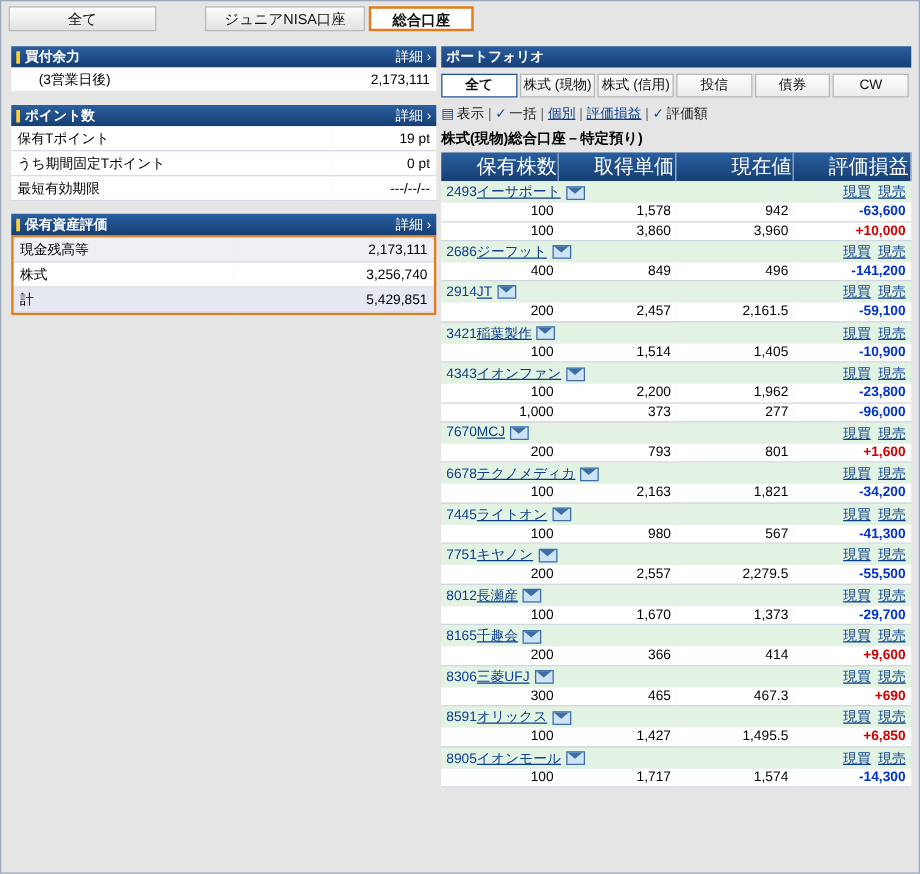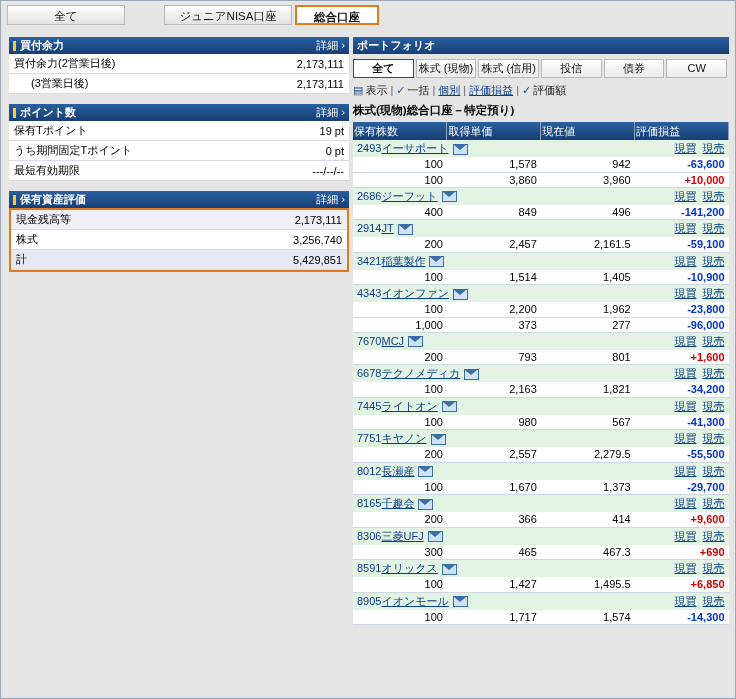--- a/index.html
+++ b/index.html
@@ -172,24 +172,24 @@
     width: 100%;
     border-collapse: collapse;
     margin-top: 4px;
     font-size: 11px;
     table-layout: fixed;
   }
   table.holdings th {
     background: linear-gradient(to bottom, #2a5fa0 0%, #163f73 100%);
     color: #fff;
     font-weight: normal;
-    font-size: 11px;
+    font-size: 16px;
     height: 16px;
     border-right: 1px solid #8fa4c0;
-    text-align: left;
+    text-align: right;
   }
   table.holdings td {
     border-bottom: 1px solid #cfd8e2;
     padding: 1px 4px;
     height: 15px;
     box-sizing: border-box;
   }
   tr.name-row td {
     background: #e3f3e3;
     border-bottom: none;
@@ -243,24 +243,20 @@
   <div class="left-col">
 
     <div class="panel">
       <div class="panel-head">
         <span class="bar-ic"></span>
         <span>買付余力</span>
         <span class="detail"><span>詳細</span><span class="arw">›</span></span>
       </div>
       <table class="kv">
         <tbody>
-            <tr>
-          <td>買付余力(2営業日後)</td>
-          <td class="val">2,173,111</td>
-        </tr>
         <tr>
           <td class="lbl-ind">(3営業日後)</td>
           <td class="val">2,173,111</td>
         </tr>
       </tbody>
         </table>
     </div>
 
     <div class="panel">
       <div class="panel-head">

